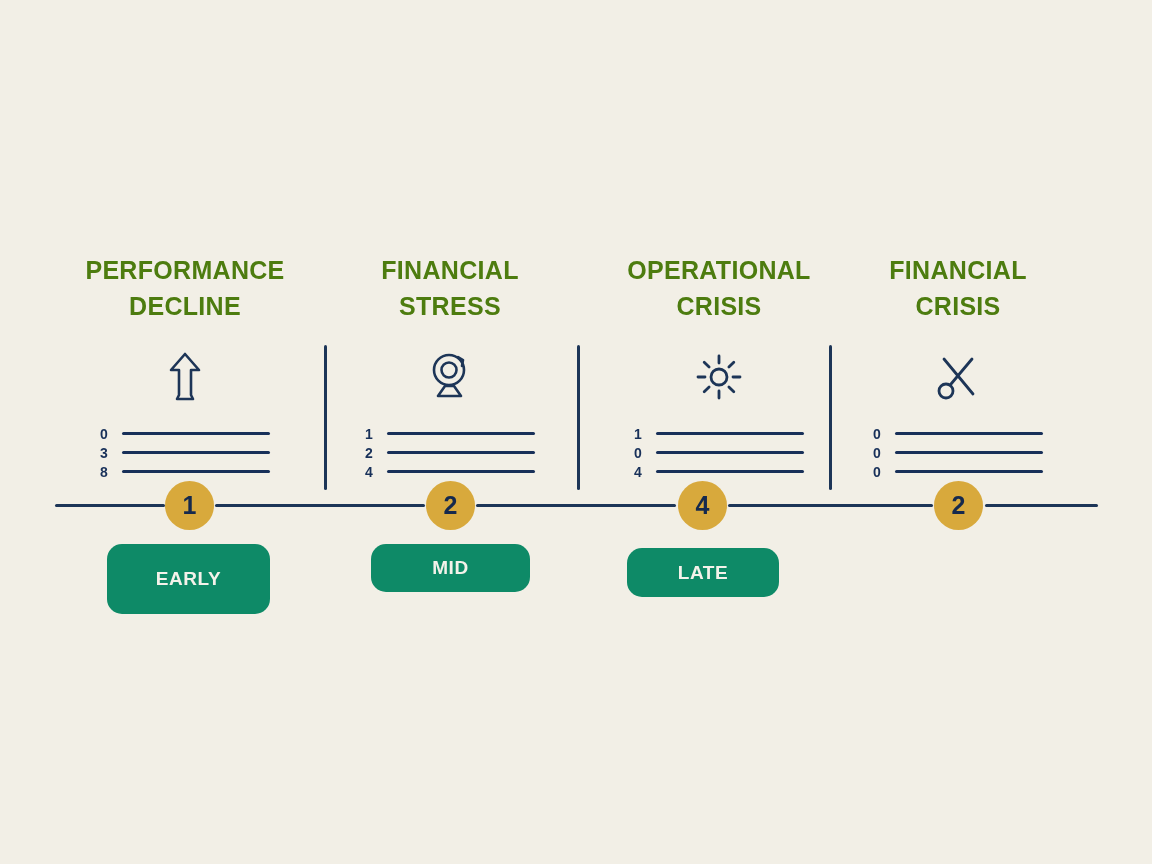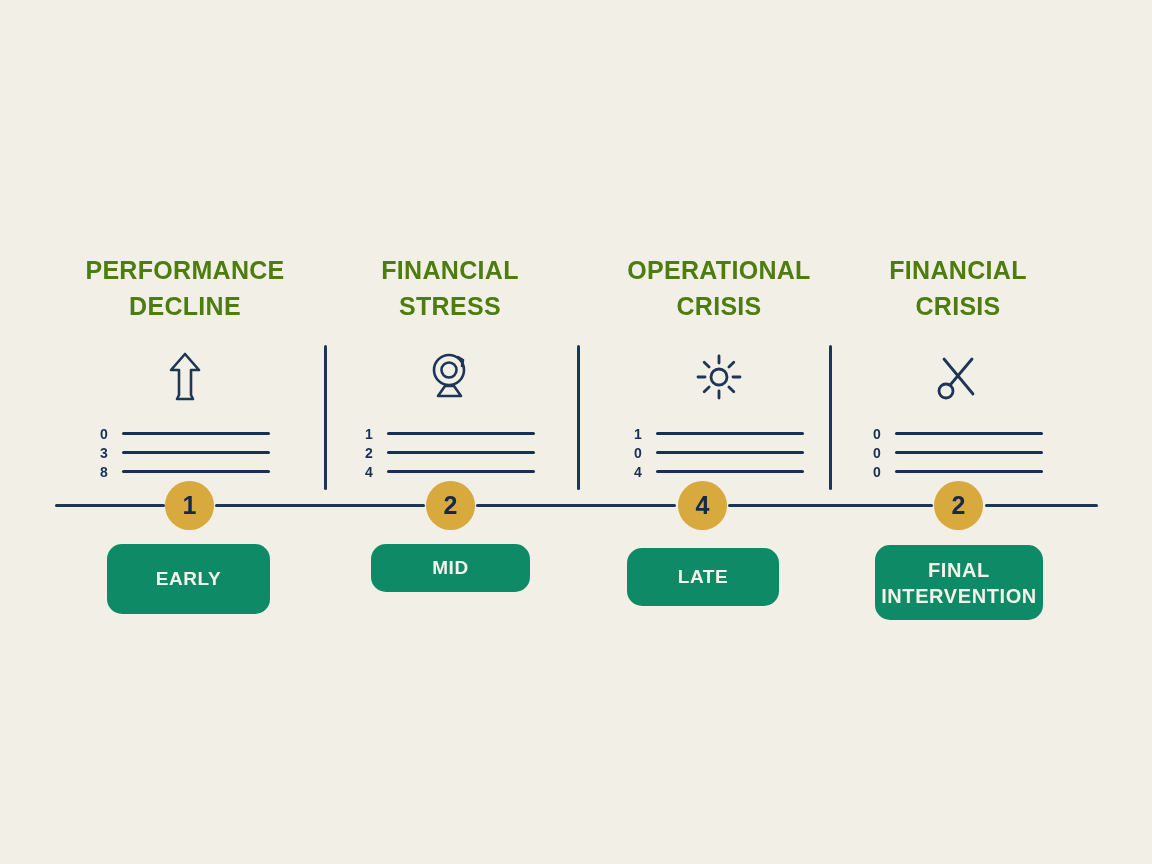--- a/index.html
+++ b/index.html
@@ -141,21 +141,21 @@
     letter-spacing: 0.6px;
     display: flex;
     align-items: center;
     justify-content: center;
     text-align: center;
     white-space: pre-line;
     line-height: 26px;
   }
   .pill.p0 { left: 107px; top: 544px; width: 163px; height: 70px; font-size: 19px; }
   .pill.p1 { left: 371px; top: 544px; width: 159px; height: 48px; font-size: 19px; }
-  .pill.p2 { left: 627px; top: 548px; width: 152px; height: 58px; font-size: 19px; }
+  .pill.p2 { left: 627px; top: 548px; width: 152px; height: 49px; font-size: 19px; }
   .pill.p3 { left: 875px; top: 545px; width: 168px; height: 75px; font-size: 20px; }
 </style>
 </head>
 <body>
 
 <div id="stage">
 
   <div class="stage-col c0">
     <div class="stage-title">PERFORMANCE
 DECLINE</div>
@@ -284,16 +284,14 @@
   <div class="axis-seg s4"></div>
 
   <div class="node n0">1</div>
   <div class="node n1">2</div>
   <div class="node n2">4</div>
   <div class="node n3">2</div>
 
   <div class="pill p0">EARLY</div>
   <div class="pill p1">MID</div>
   <div class="pill p2">LATE</div>
-  <div class="pill p3">FINAL
-INTERVENTION</div>
 
 </div>
 
 </body></html>

